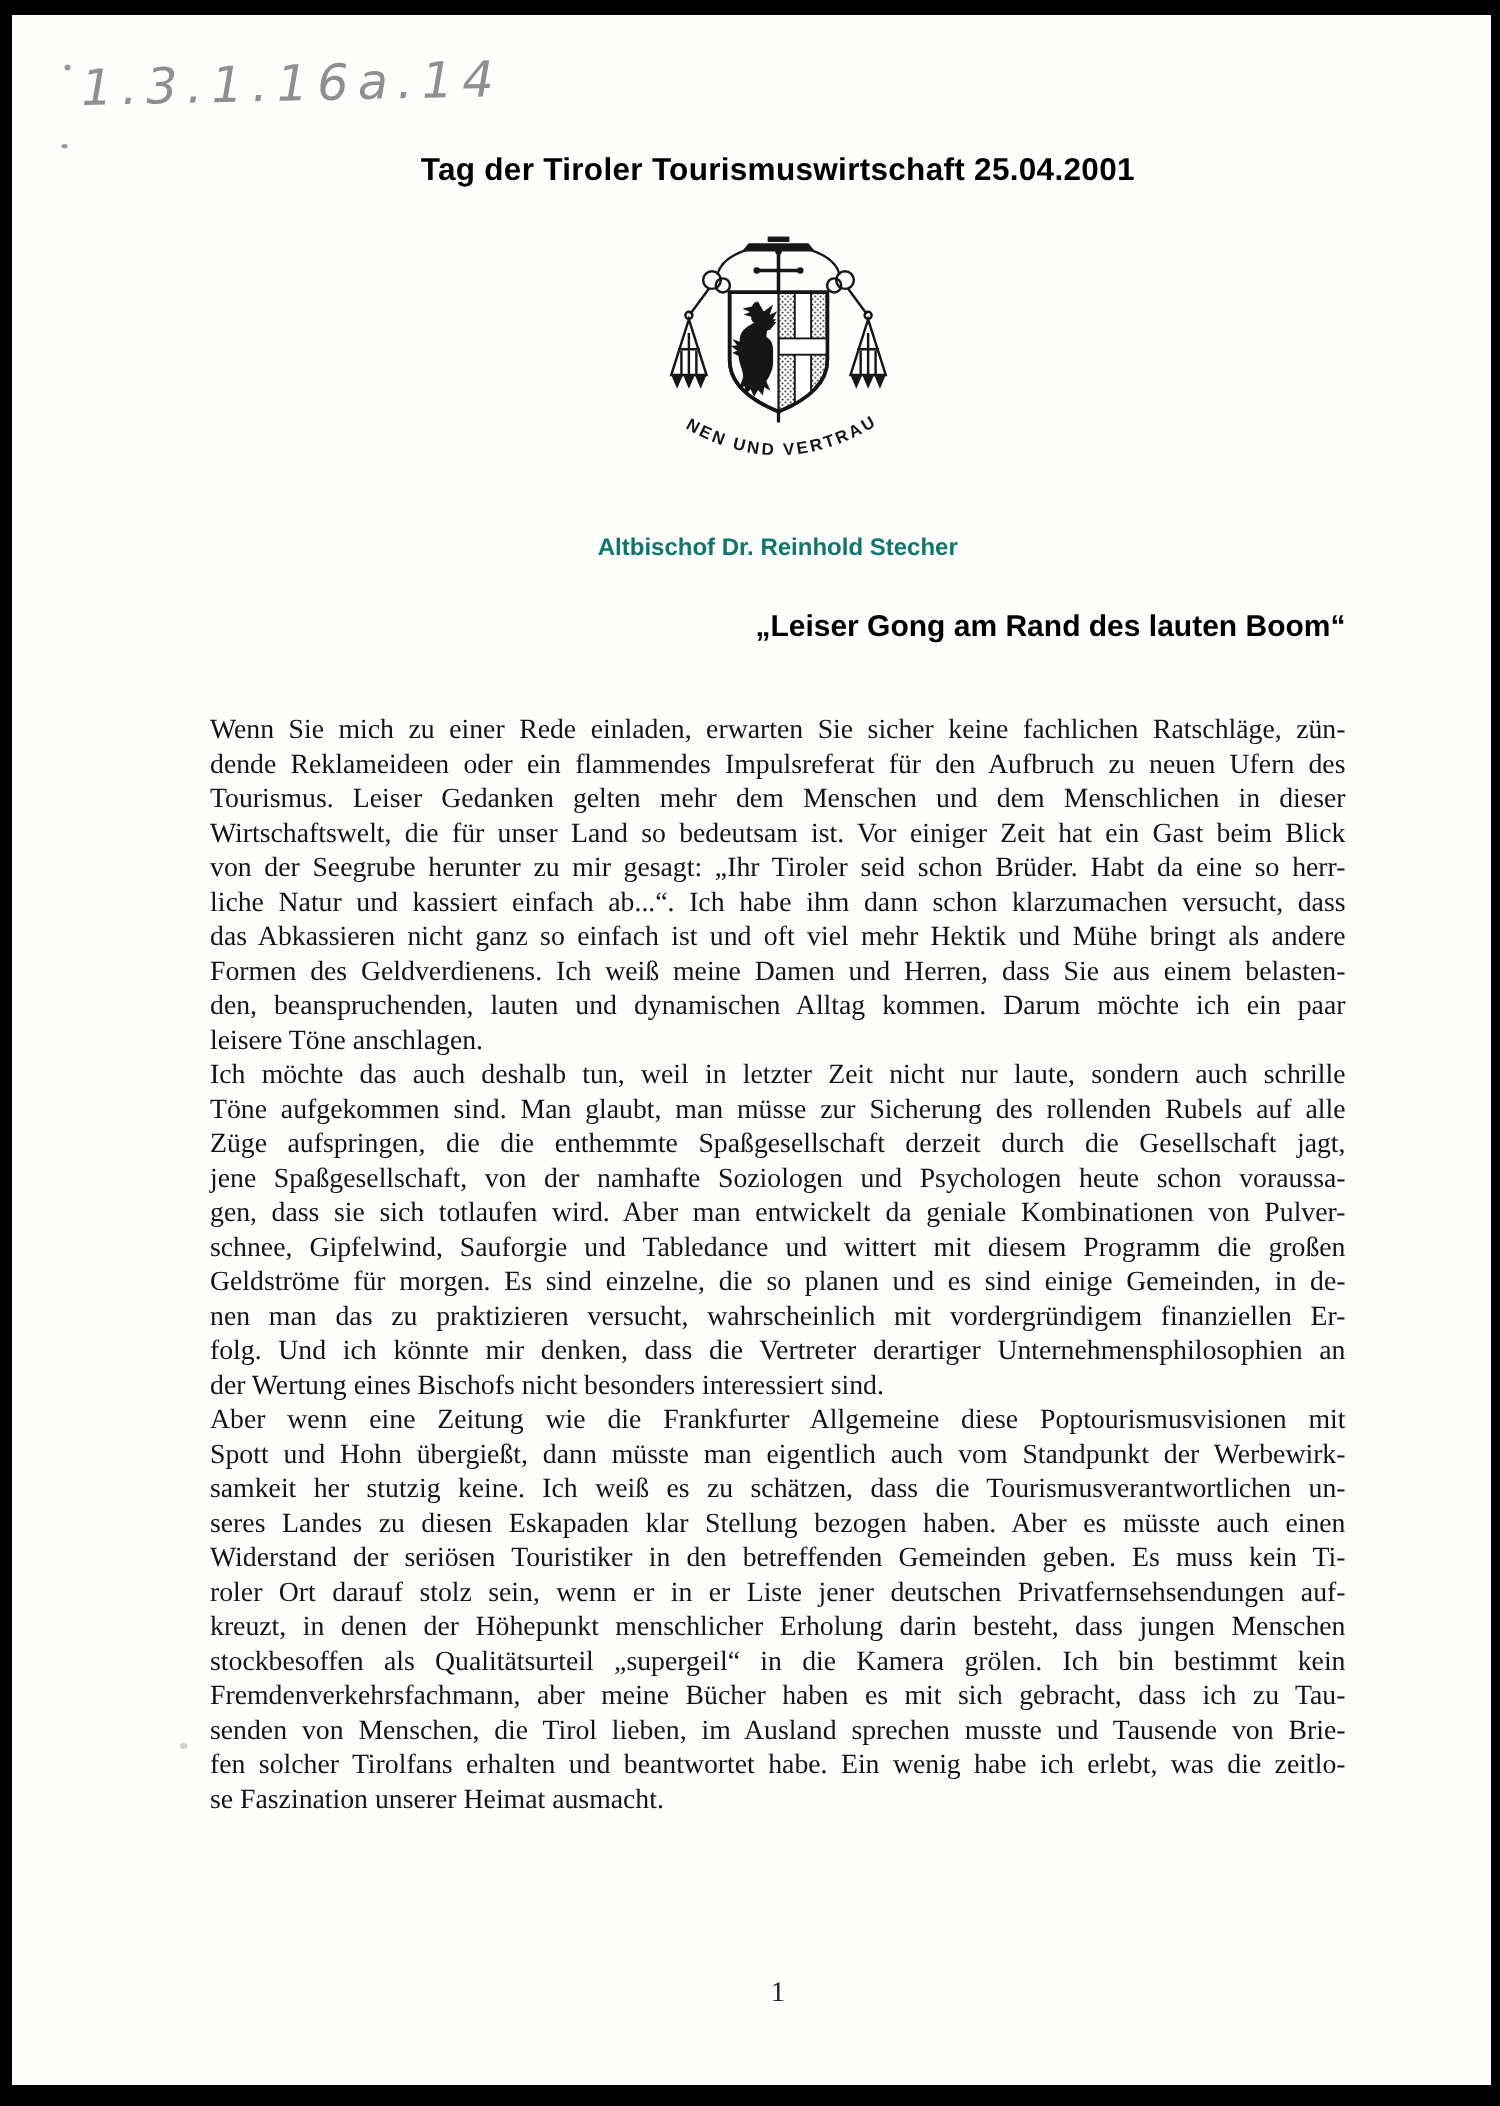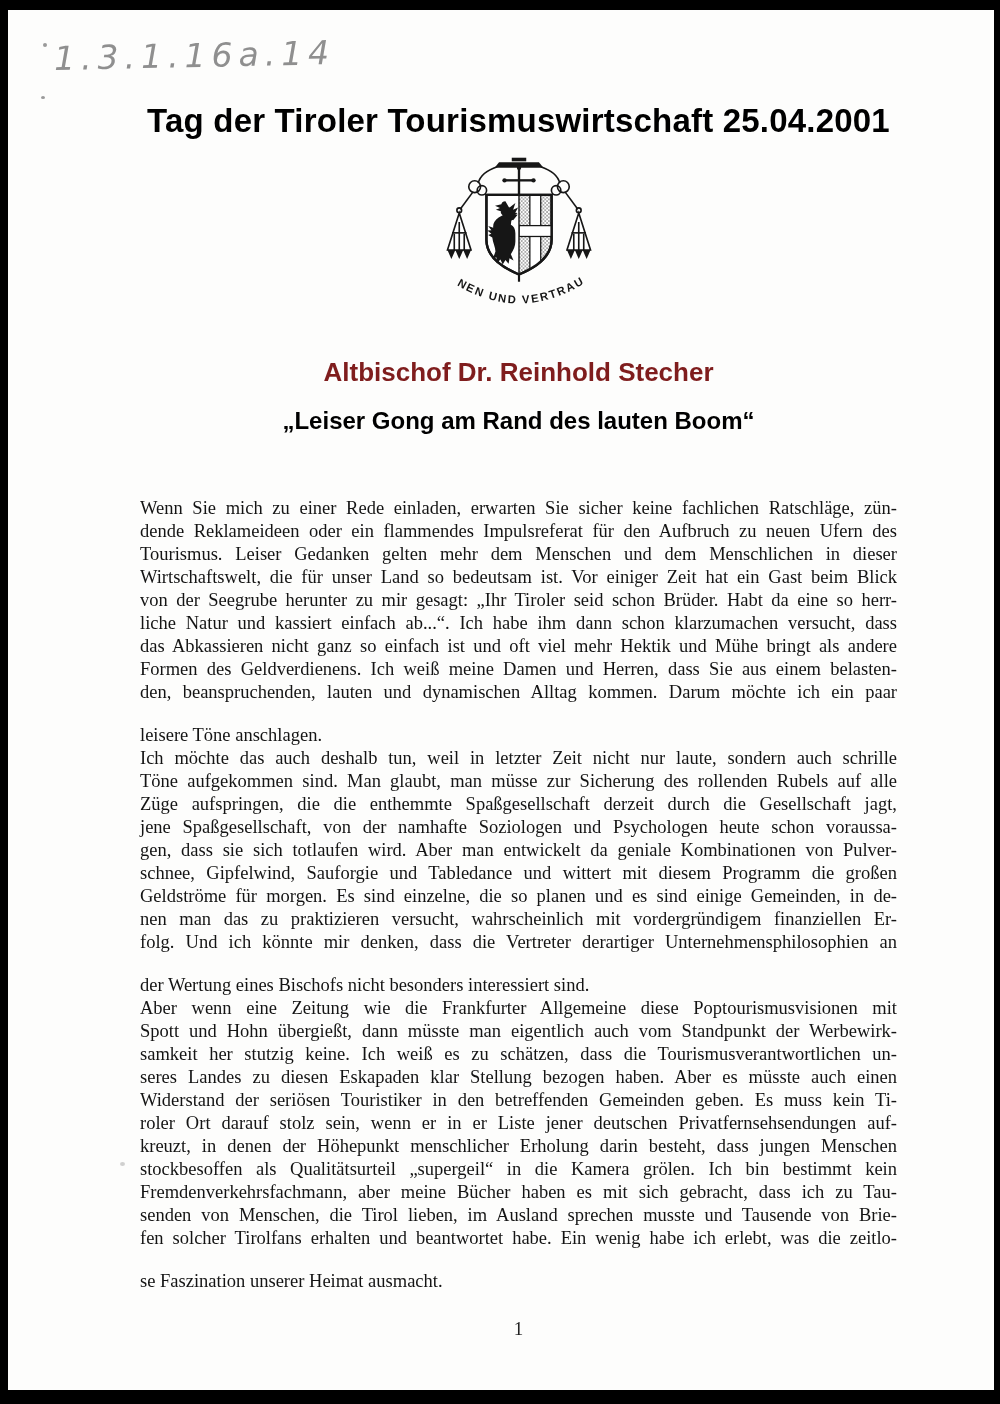--- a/index.html
+++ b/index.html
@@ -34,64 +34,64 @@
     color:#8f8f8f;
     transform:rotate(-1.2deg);
     white-space:nowrap;
   }
   .title {
     position:absolute;
     left:0; right:0; top:92px;
     text-align:center;
     font-family:"Liberation Sans", sans-serif;
     font-weight:700;
-    font-size:33px;
+    font-size:21px;
     letter-spacing:0.2px;
     color:#000;
   }
   .crest-wrap {
     position:absolute;
     left:0; right:0; top:145px;
     text-align:center;
   }
   .crest-wrap svg { display:inline-block; }
   .author {
     position:absolute;
     left:0; right:0; top:347px;
     text-align:center;
     font-family:"Liberation Sans", sans-serif;
     font-weight:700;
-    font-size:26px;
-    color:#7f1d1d;
+    font-size:16px;
+    color:#0f766e;
   }
   .subtitle {
     position:absolute;
     left:0; right:0; top:397px;
-    text-align:center;
-    font-family:"Liberation Sans", sans-serif;
-    font-weight:700;
-    font-size:24px;
+    text-align:right;
+    font-family:"Liberation Sans", sans-serif;
+    font-weight:700;
+    font-size:20px;
     color:#000;
   }
   .bodytext {
     position:absolute;
-    left:0; top:487px;
+    left:0; top:466px;
     width:757px;
     font-size:18.5px;
     line-height:23px;
     color:#141414;
   }
   .para .text-line {
     text-align:justify;
     text-align-last:justify;
     height:23px;
     overflow:visible;
     white-space:normal;
   }
-  .para .text-line:last-child { text-align-last:left;margin-top:20px; }
+  .para .text-line:last-child { text-align-last:left; }
   .section-heading {
     margin-top:29px;
     font-family:"Liberation Sans", sans-serif;
     font-weight:700;
     font-size:22px;
     line-height:26px;
     letter-spacing:0.3px;
     color:#000;
   }
   .page-number {

